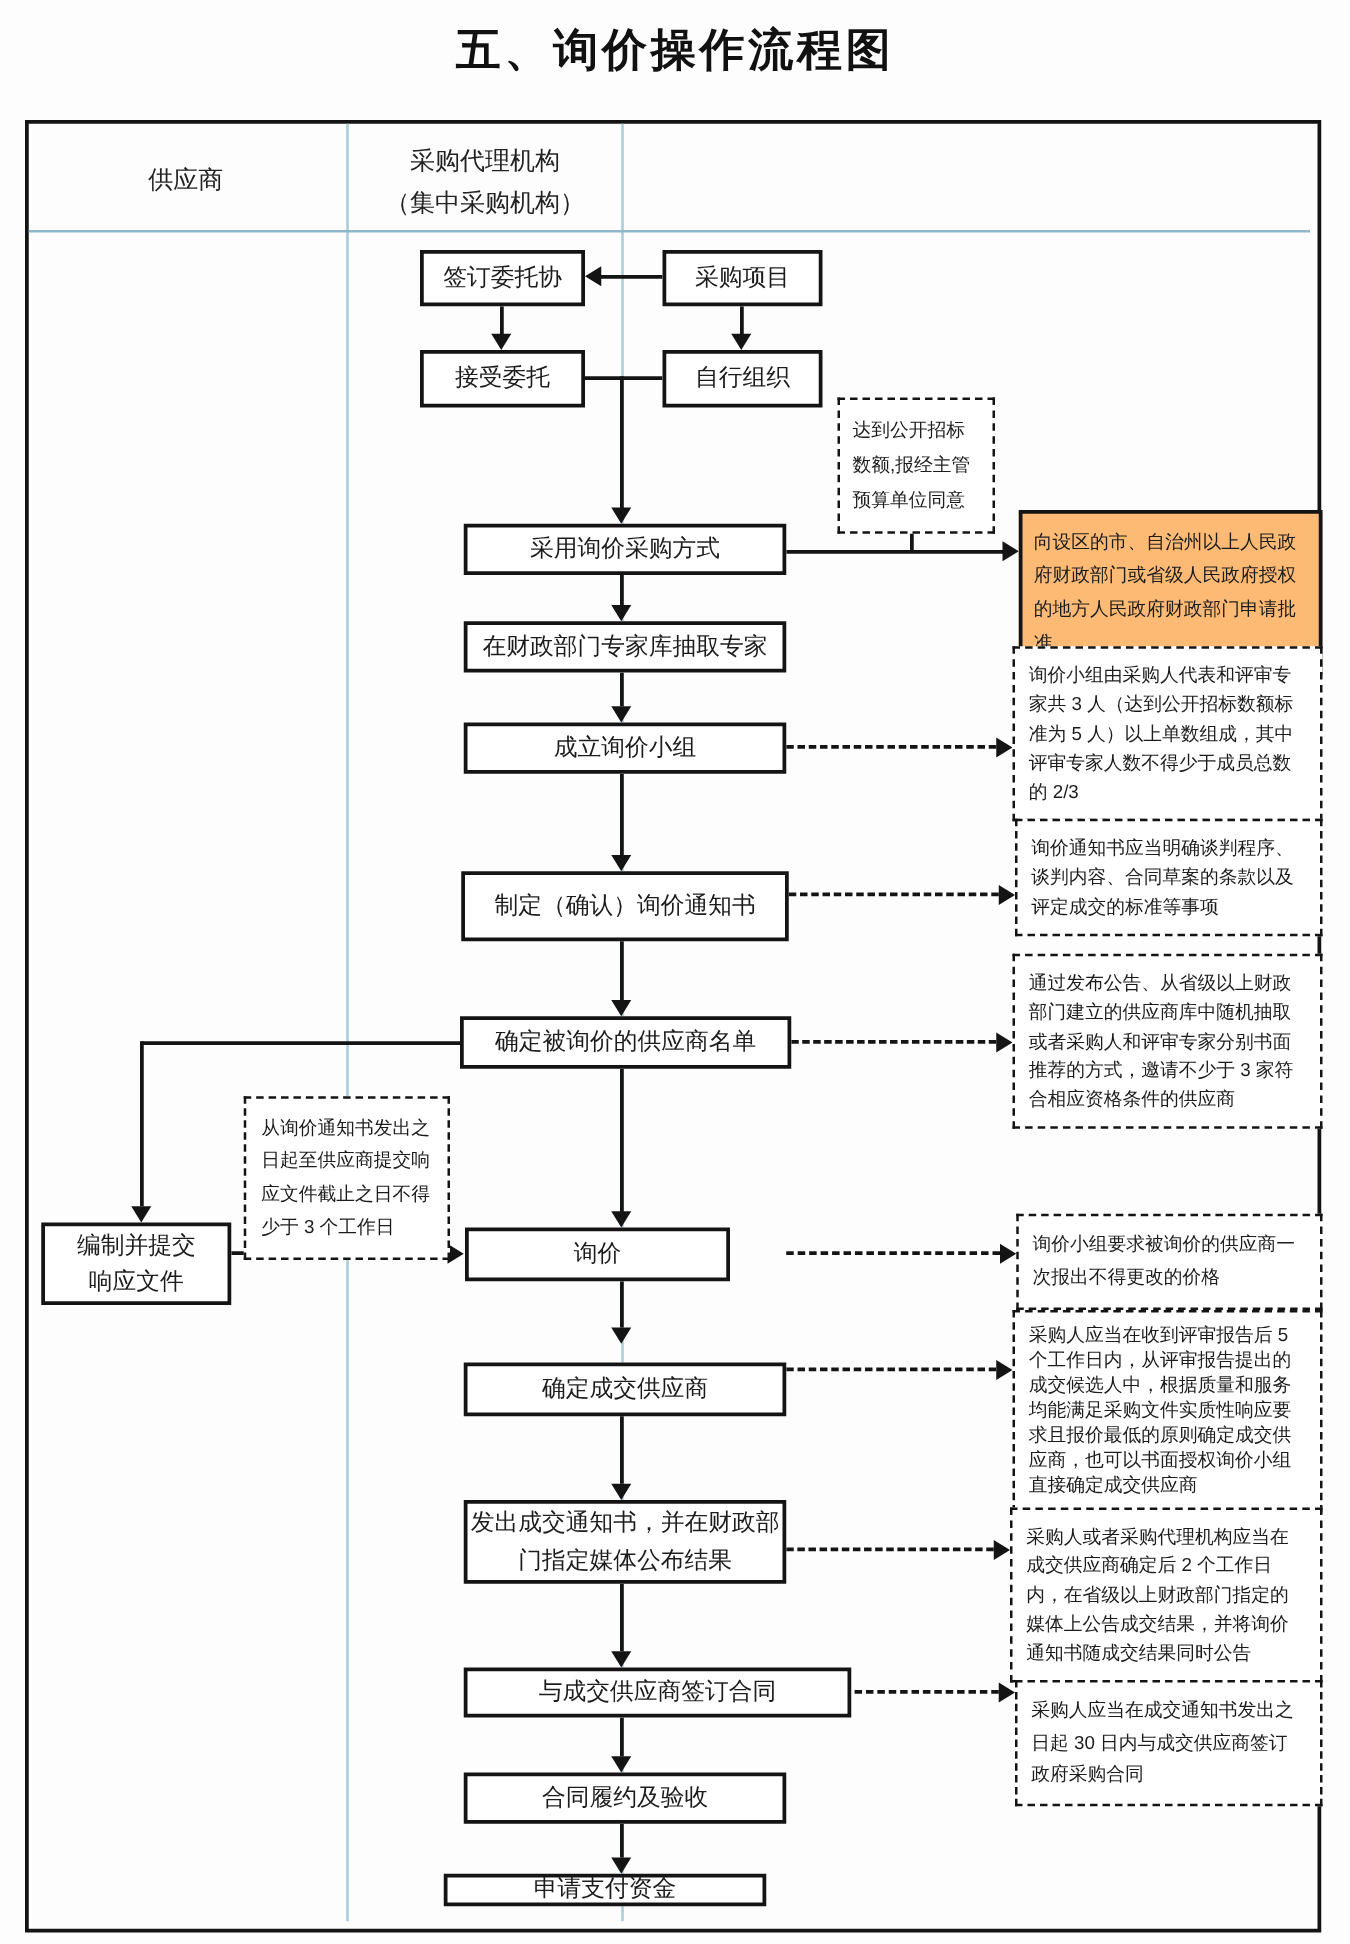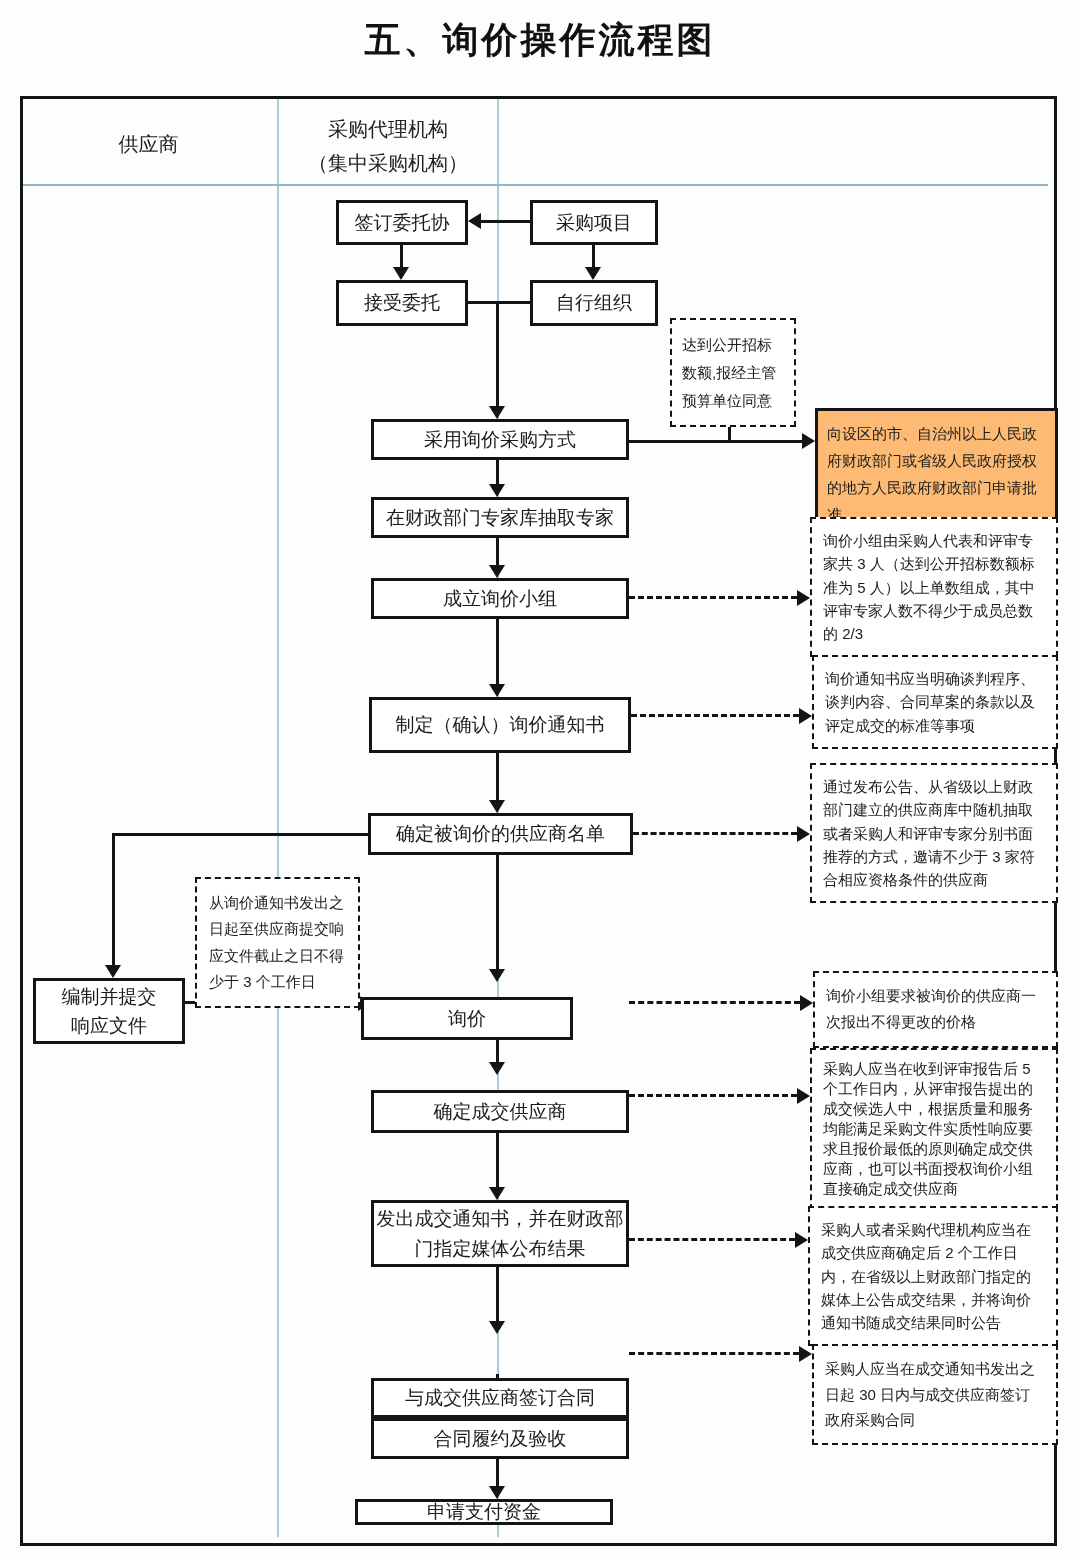--- a/index.html
+++ b/index.html
@@ -103,21 +103,21 @@
   <div class="arr-d" style="left:105px;top:965px;"></div>
   <div class="note" style="left:195px;top:877px;width:165px;min-height:102px;line-height:1.75;padding:11px 12px;">从询价通知书发出之日起至供应商提交响应文件截止之日不得少于 3 个工作日</div>
   <div class="vline" style="left:266px;top:979px;height:25px;"></div>
   <div class="node" style="left:33px;top:978px;width:152px;height:66px;">编制并提交
 响应文件</div>
   <div class="hline" style="left:185px;top:1001px;width:174px;"></div>
   <div class="arr-r" style="left:358px;top:995px;"></div>
 
   <div class="vline" style="left:496px;top:855px;height:115px;"></div>
   <div class="arr-d" style="left:489px;top:969px;"></div>
-  <div class="node" style="left:361px;top:982px;width:212px;height:43px;margin-top:15px;">询价</div>
+  <div class="node" style="left:372px;top:982px;width:212px;height:43px;">询价</div>
   <div class="dline" style="left:629px;top:1001px;width:171px;"></div>
   <div class="arr-r" style="left:800px;top:995px;"></div>
   <div class="note" style="left:813px;top:971px;width:245px;min-height:69px;line-height:1.75;">询价小组要求被询价的供应商一次报出不得更改的价格</div>
 
   <div class="vline" style="left:496px;top:1025px;height:37px;"></div>
   <div class="arr-d" style="left:489px;top:1062px;"></div>
   <div class="node" style="left:371px;top:1075px;width:258px;height:43px;margin-top:15px;">确定成交供应商</div>
   <div class="dline" style="left:629px;top:1094px;width:168px;"></div>
   <div class="arr-r" style="left:797px;top:1088px;"></div>
   <div class="note" style="left:810px;top:1048px;width:248px;min-height:146px;line-height:1.33;padding:9px 11px;">采购人应当在收到评审报告后 5 个工作日内，从评审报告提出的成交候选人中，根据质量和服务均能满足采购文件实质性响应要求且报价最低的原则确定成交供应商，也可以书面授权询价小组直接确定成交供应商</div>
@@ -125,21 +125,21 @@
   <div class="vline" style="left:496px;top:1118px;height:69px;"></div>
   <div class="arr-d" style="left:489px;top:1187px;"></div>
   <div class="node" style="left:371px;top:1200px;width:258px;height:67px;">发出成交通知书，并在财政部
 门指定媒体公布结果</div>
   <div class="dline" style="left:629px;top:1238px;width:166px;"></div>
   <div class="arr-r" style="left:795px;top:1232px;"></div>
   <div class="note" style="left:808px;top:1206px;width:250px;min-height:118px;">采购人或者采购代理机构应当在成交供应商确定后 2 个工作日内，在省级以上财政部门指定的媒体上公告成交结果，并将询价通知书随成交结果同时公告</div>
 
   <div class="vline" style="left:496px;top:1267px;height:54px;"></div>
   <div class="arr-d" style="left:489px;top:1321px;"></div>
-  <div class="node" style="left:371px;top:1334px;width:258px;height:40px;margin-top:44px;">与成交供应商签订合同</div>
+  <div class="node" style="left:371px;top:1334px;width:310px;height:40px;">与成交供应商签订合同</div>
   <div class="dline" style="left:629px;top:1352px;width:170px;"></div>
   <div class="arr-r" style="left:799px;top:1346px;"></div>
   <div class="note" style="left:812px;top:1344px;width:246px;min-height:80px;line-height:1.7;">采购人应当在成交通知书发出之日起 30 日内与成交供应商签订政府采购合同</div>
 
   <div class="vline" style="left:496px;top:1374px;height:31px;"></div>
   <div class="arr-d" style="left:489px;top:1405px;"></div>
   <div class="node" style="left:371px;top:1418px;width:258px;height:41px;">合同履约及验收</div>
 
   <div class="vline" style="left:496px;top:1459px;height:27px;"></div>
   <div class="arr-d" style="left:489px;top:1486px;"></div>

